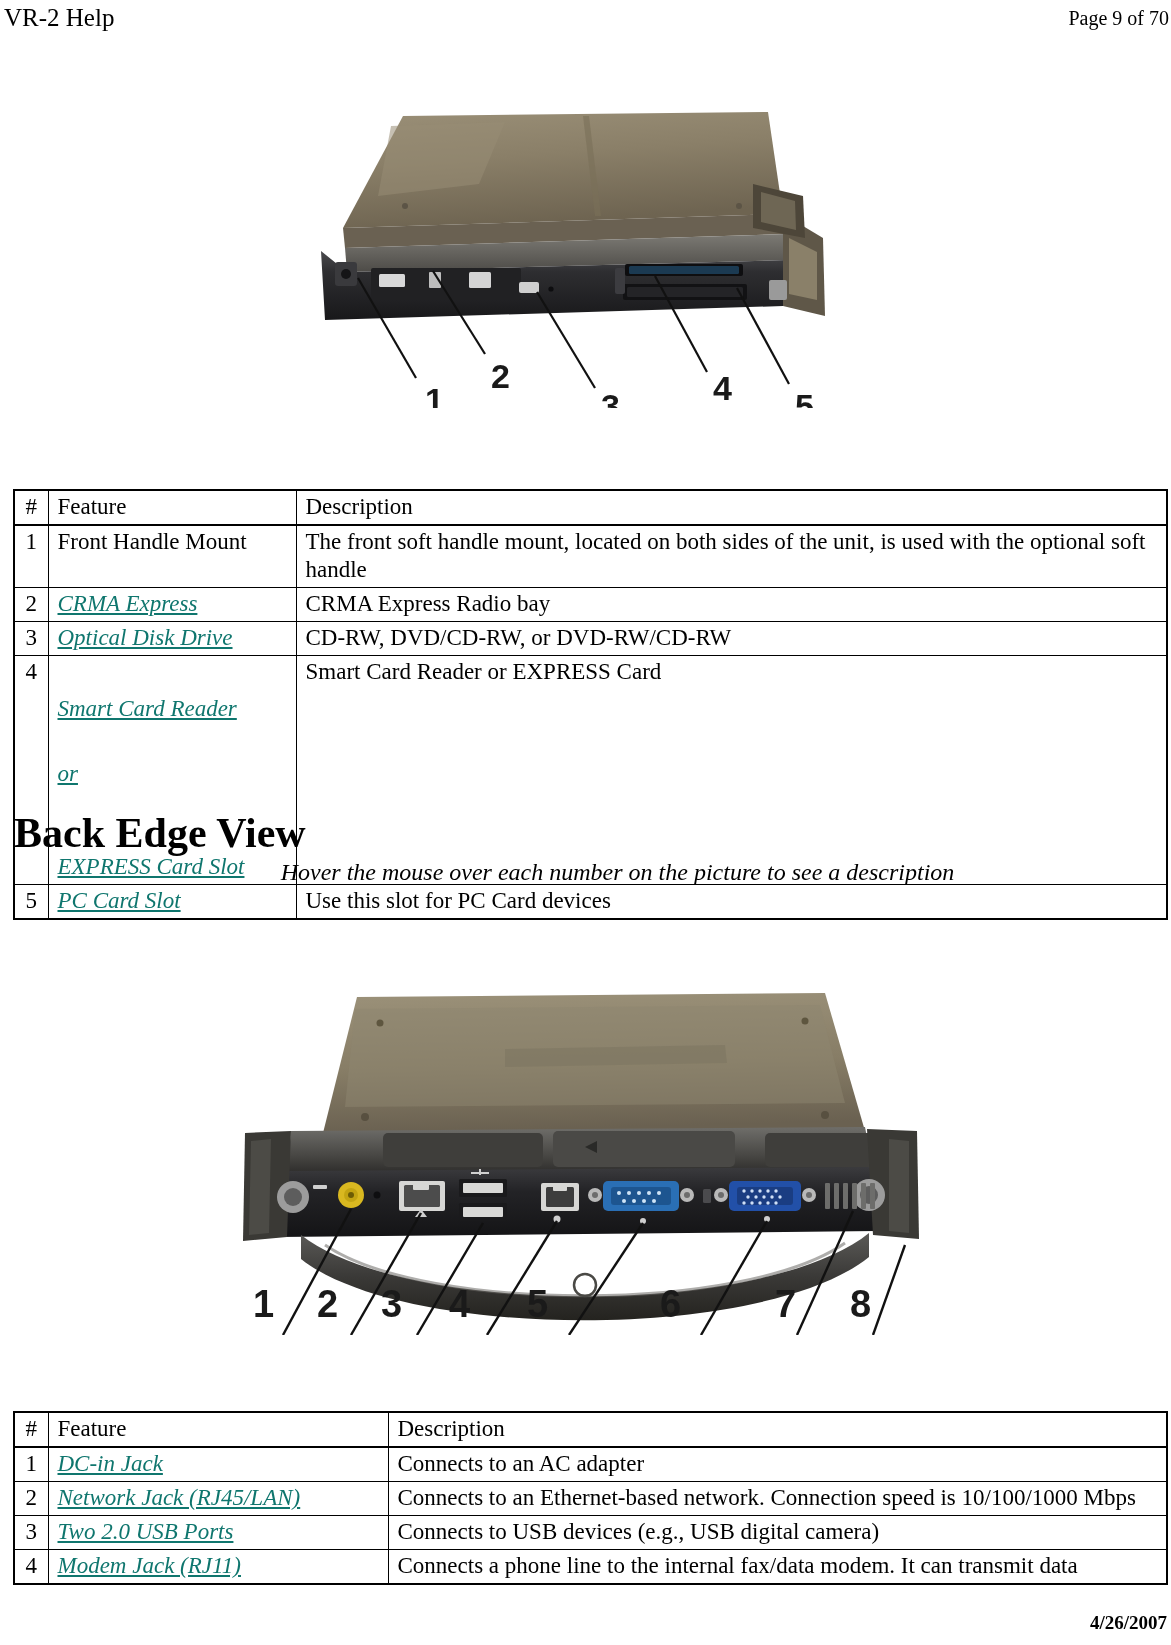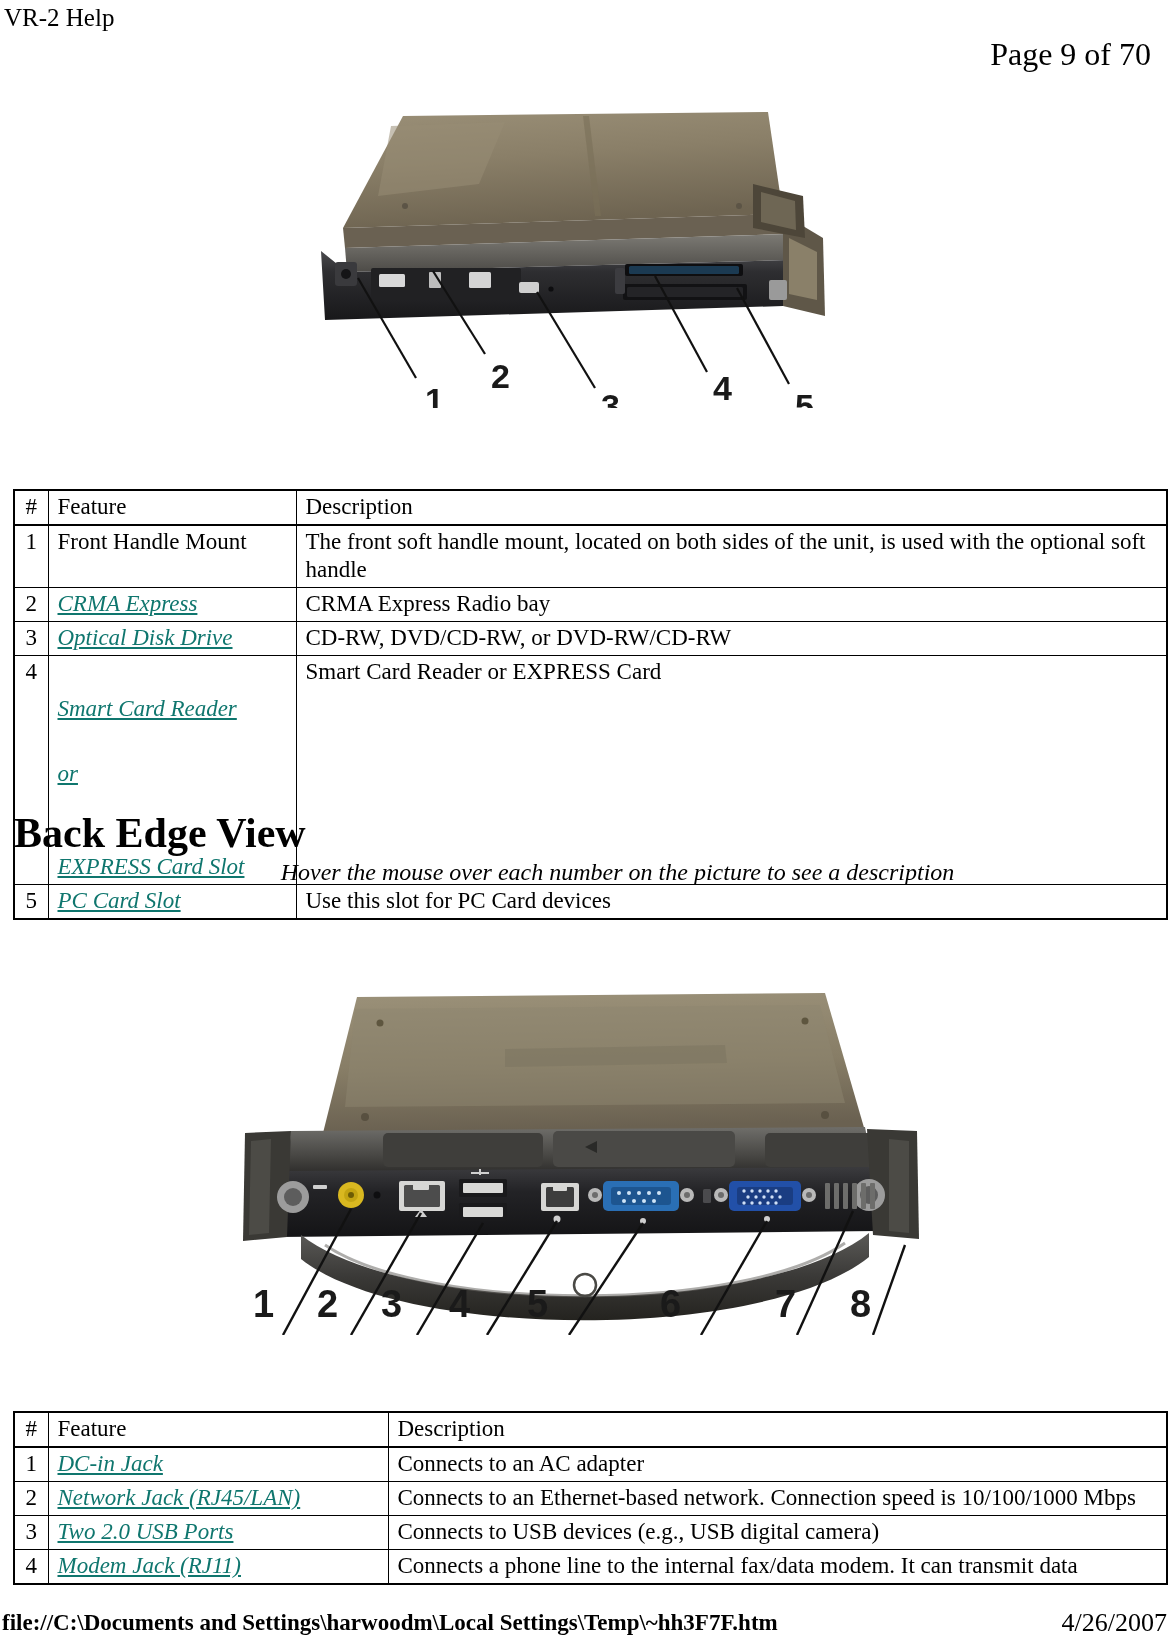--- a/index.html
+++ b/index.html
@@ -28,26 +28,25 @@
   .page-header .hdr-left {
     position: absolute;
     left: 4px;
     top: 0;
     font-size: 25px;
     line-height: 32px;
     white-space: nowrap;
   }
   .page-header .hdr-right {
     position: absolute;
-    right: 20px;
+    right: 2px;
     top: 0;
-    font-size: 32px;
+    font-size: 20px;
     line-height: 32px;
     white-space: nowrap;
-    margin-top: 36px;
   }
 
   
   .figure {
     position: absolute;
   }
   #figure-front {
     left: 283px;
     top: 88px;
     width: 560px;
@@ -147,22 +146,22 @@
     top: 0;
     font-weight: bold;
     font-size: 23px;
     line-height: 30px;
     white-space: nowrap;
   }
   .page-footer .ftr-right {
     position: absolute;
     right: 4px;
     top: 0;
-    font-weight: normal;
-    font-size: 26px;
+    font-weight: bold;
+    font-size: 19px;
     line-height: 30px;
     white-space: nowrap;
   }
 
   
   .callout-num {
     font-family: "Liberation Sans", sans-serif;
     font-weight: bold;
     fill: #1a1a1a;
   }
@@ -493,15 +492,14 @@
     </tr>
     <tr>
       <td class="col-num">4</td>
       <td><span class="link">Modem Jack (RJ11)</span></td>
       <td>Connects a phone line to the internal fax/data modem. It can transmit data</td>
     </tr>
   </tbody>
 </table>
 
 <div class="page-footer">
-  <span class="ftr-left">file://C:\Documents and Settings\harwoodm\Local Settings\Temp\~hh3F7F.htm</span>
   <span class="ftr-right">4/26/2007</span>
 </div>
 
 </body></html>

